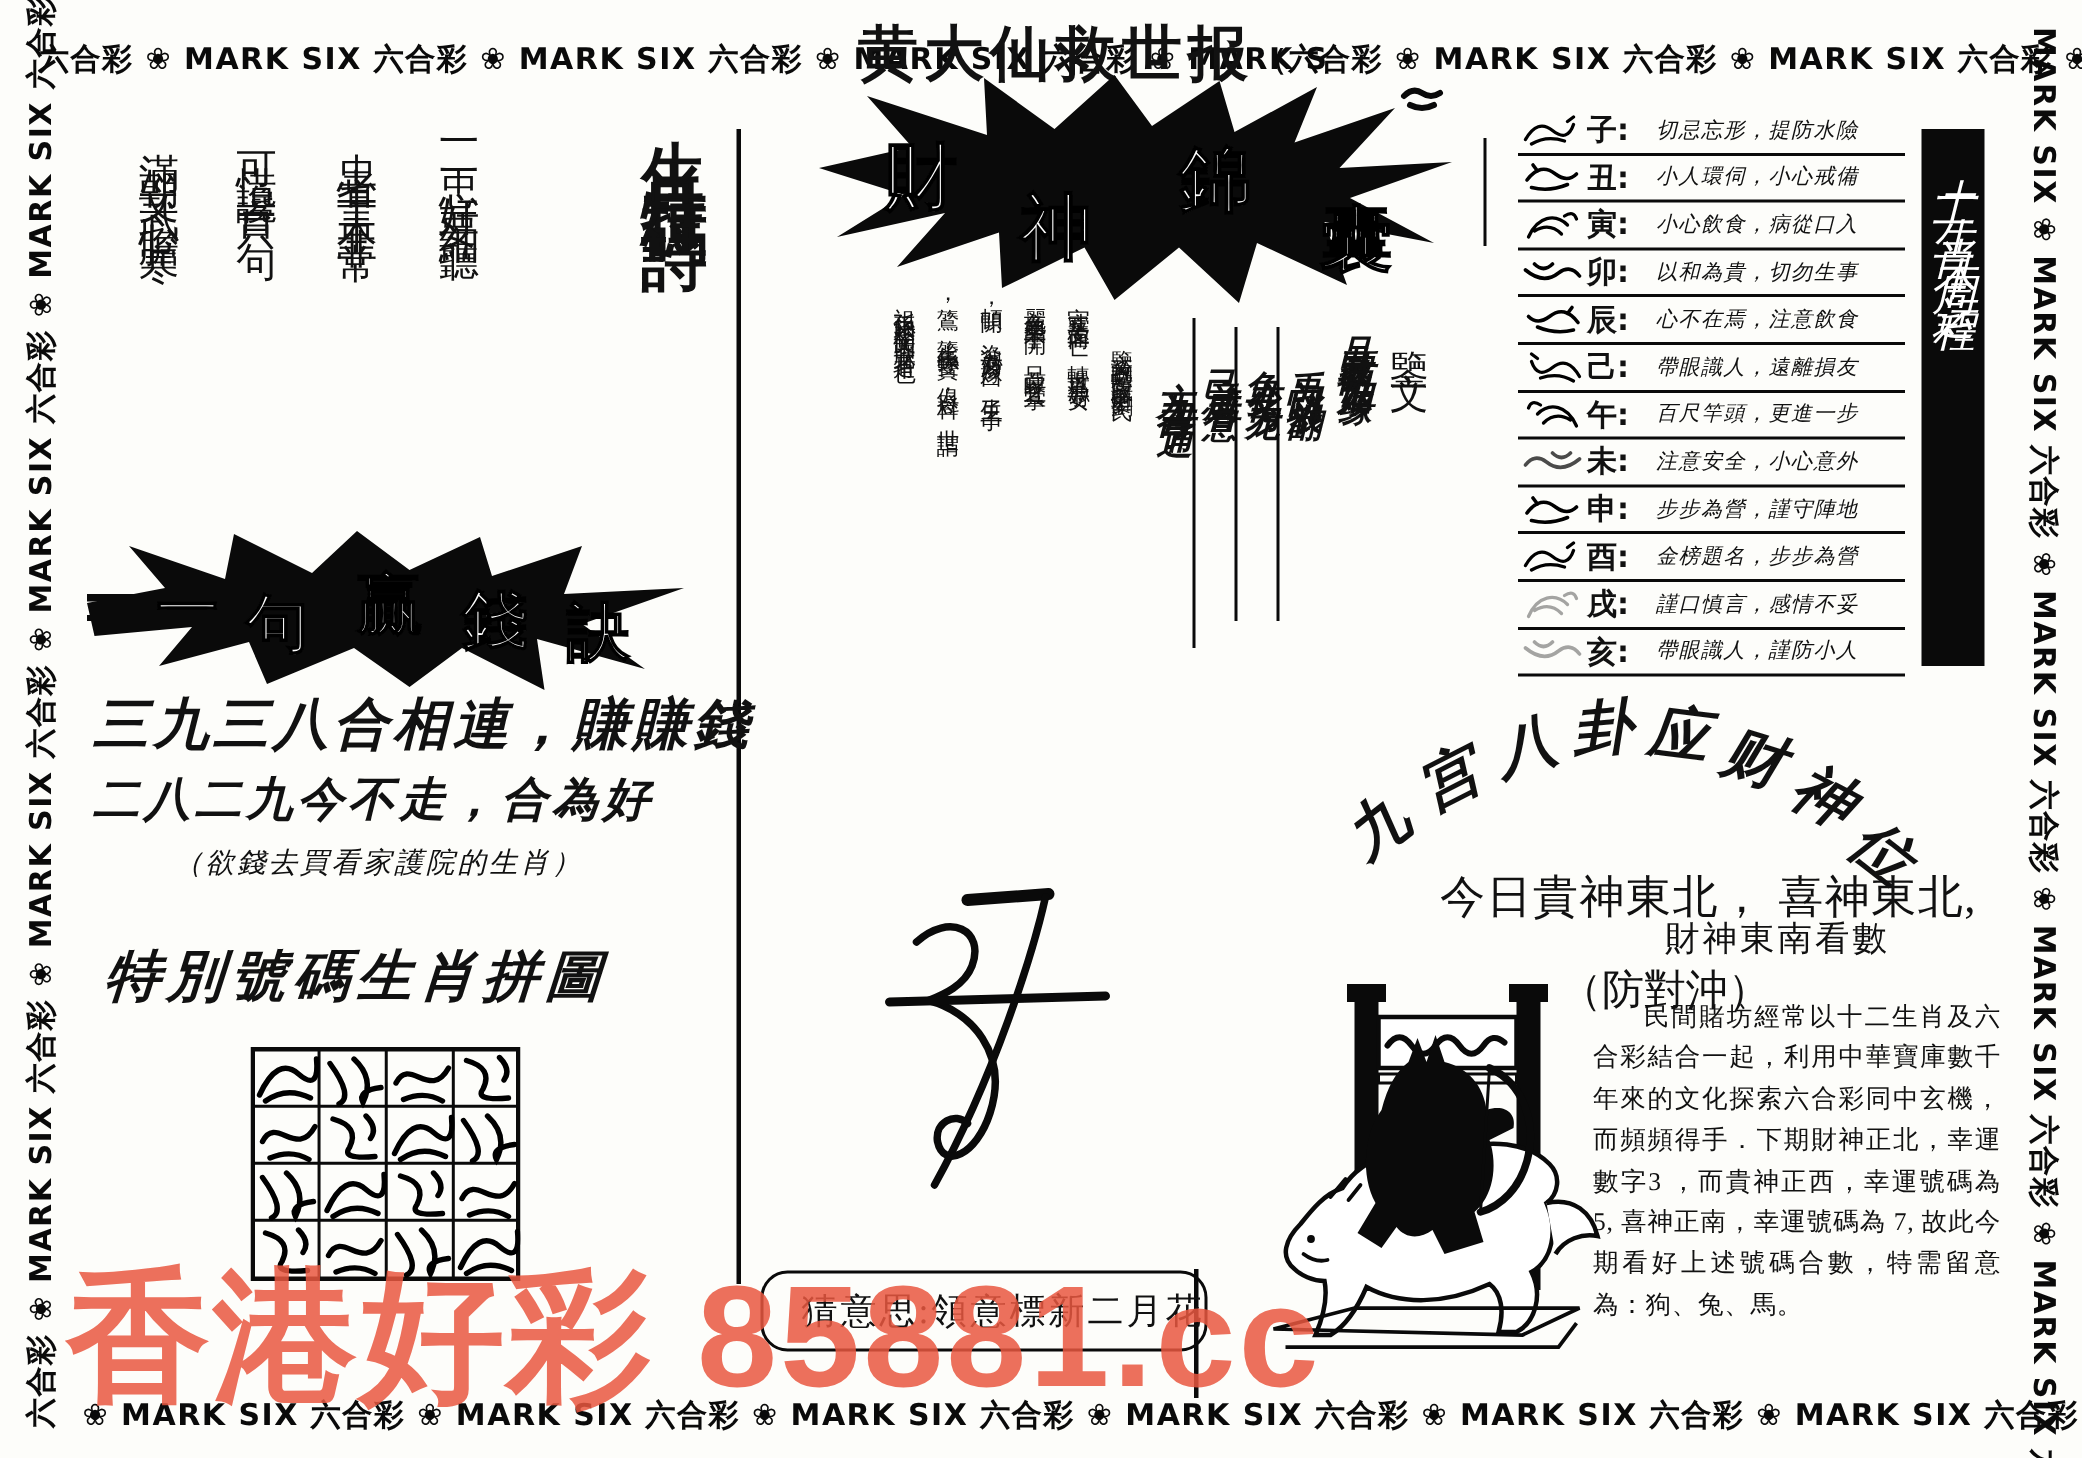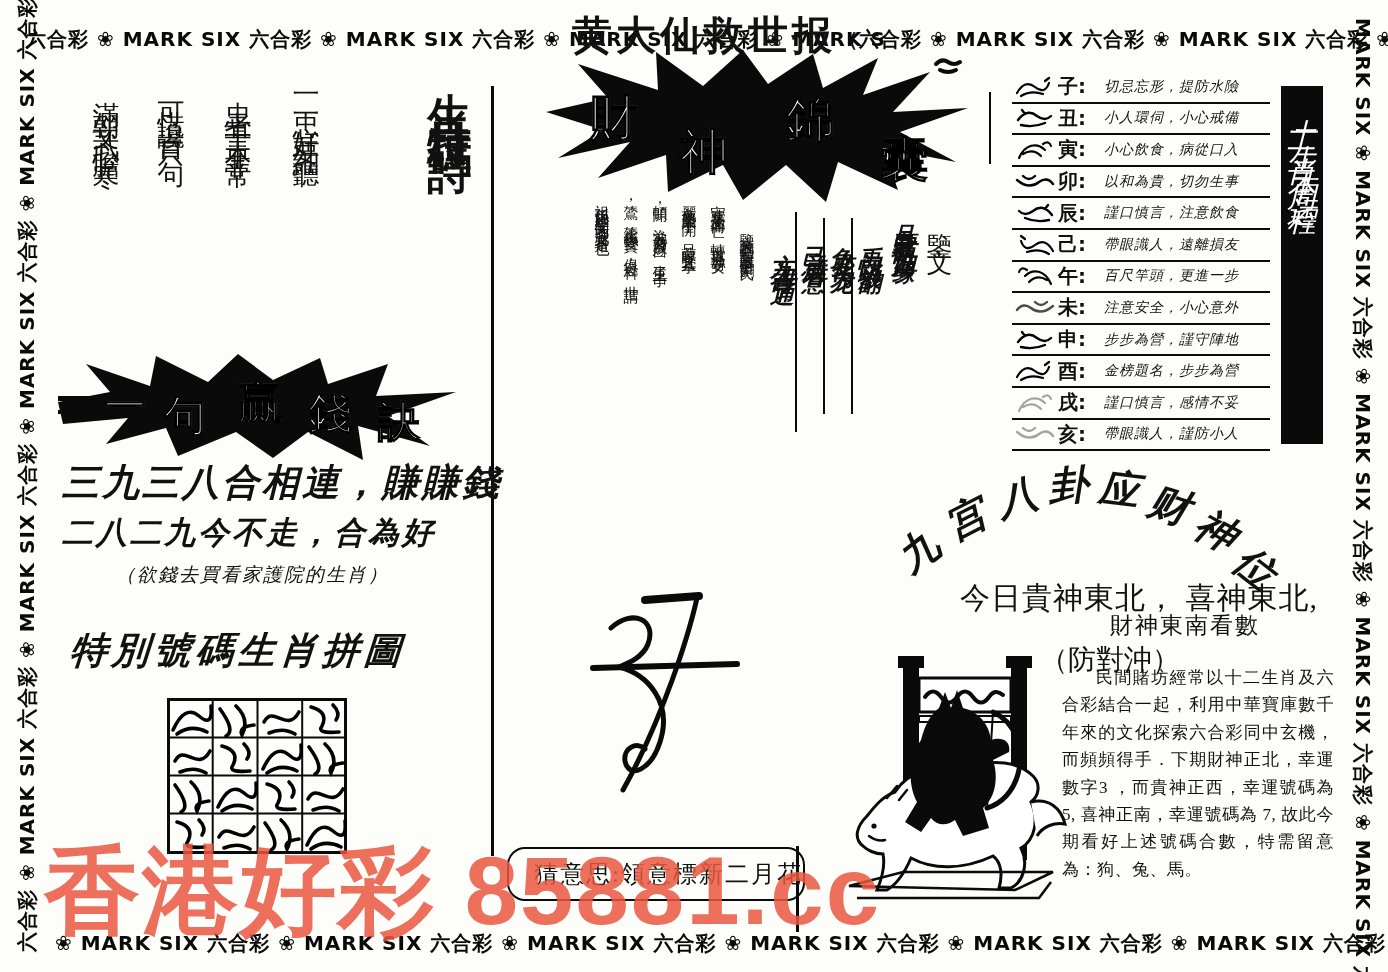--- a/index.html
+++ b/index.html
@@ -196,21 +196,21 @@
       <span class="zbranch">卯:</span>
       <span class="zfort">以和為貴，切勿生事</span>
     </div>
     <div class="zrow">
       <span class="zicon">
           <svg width="40" height="24">
             <use href="#zo2" transform="scale(-1,1) translate(-40,0)"></use>
           </svg>
         </span>
       <span class="zbranch">辰:</span>
-      <span class="zfort">謹口慎言，注意飲食</span>
+      <span class="zfort">心不在焉，注意飲食</span>
     </div>
     <div class="zrow">
       <span class="zicon">
           <svg width="40" height="24">
             <use href="#zo1" transform="scale(-1,1) translate(-40,0)"></use>
           </svg>
         </span>
       <span class="zbranch">己:</span>
       <span class="zfort">帶眼識人，遠離損友</span>
     </div>

